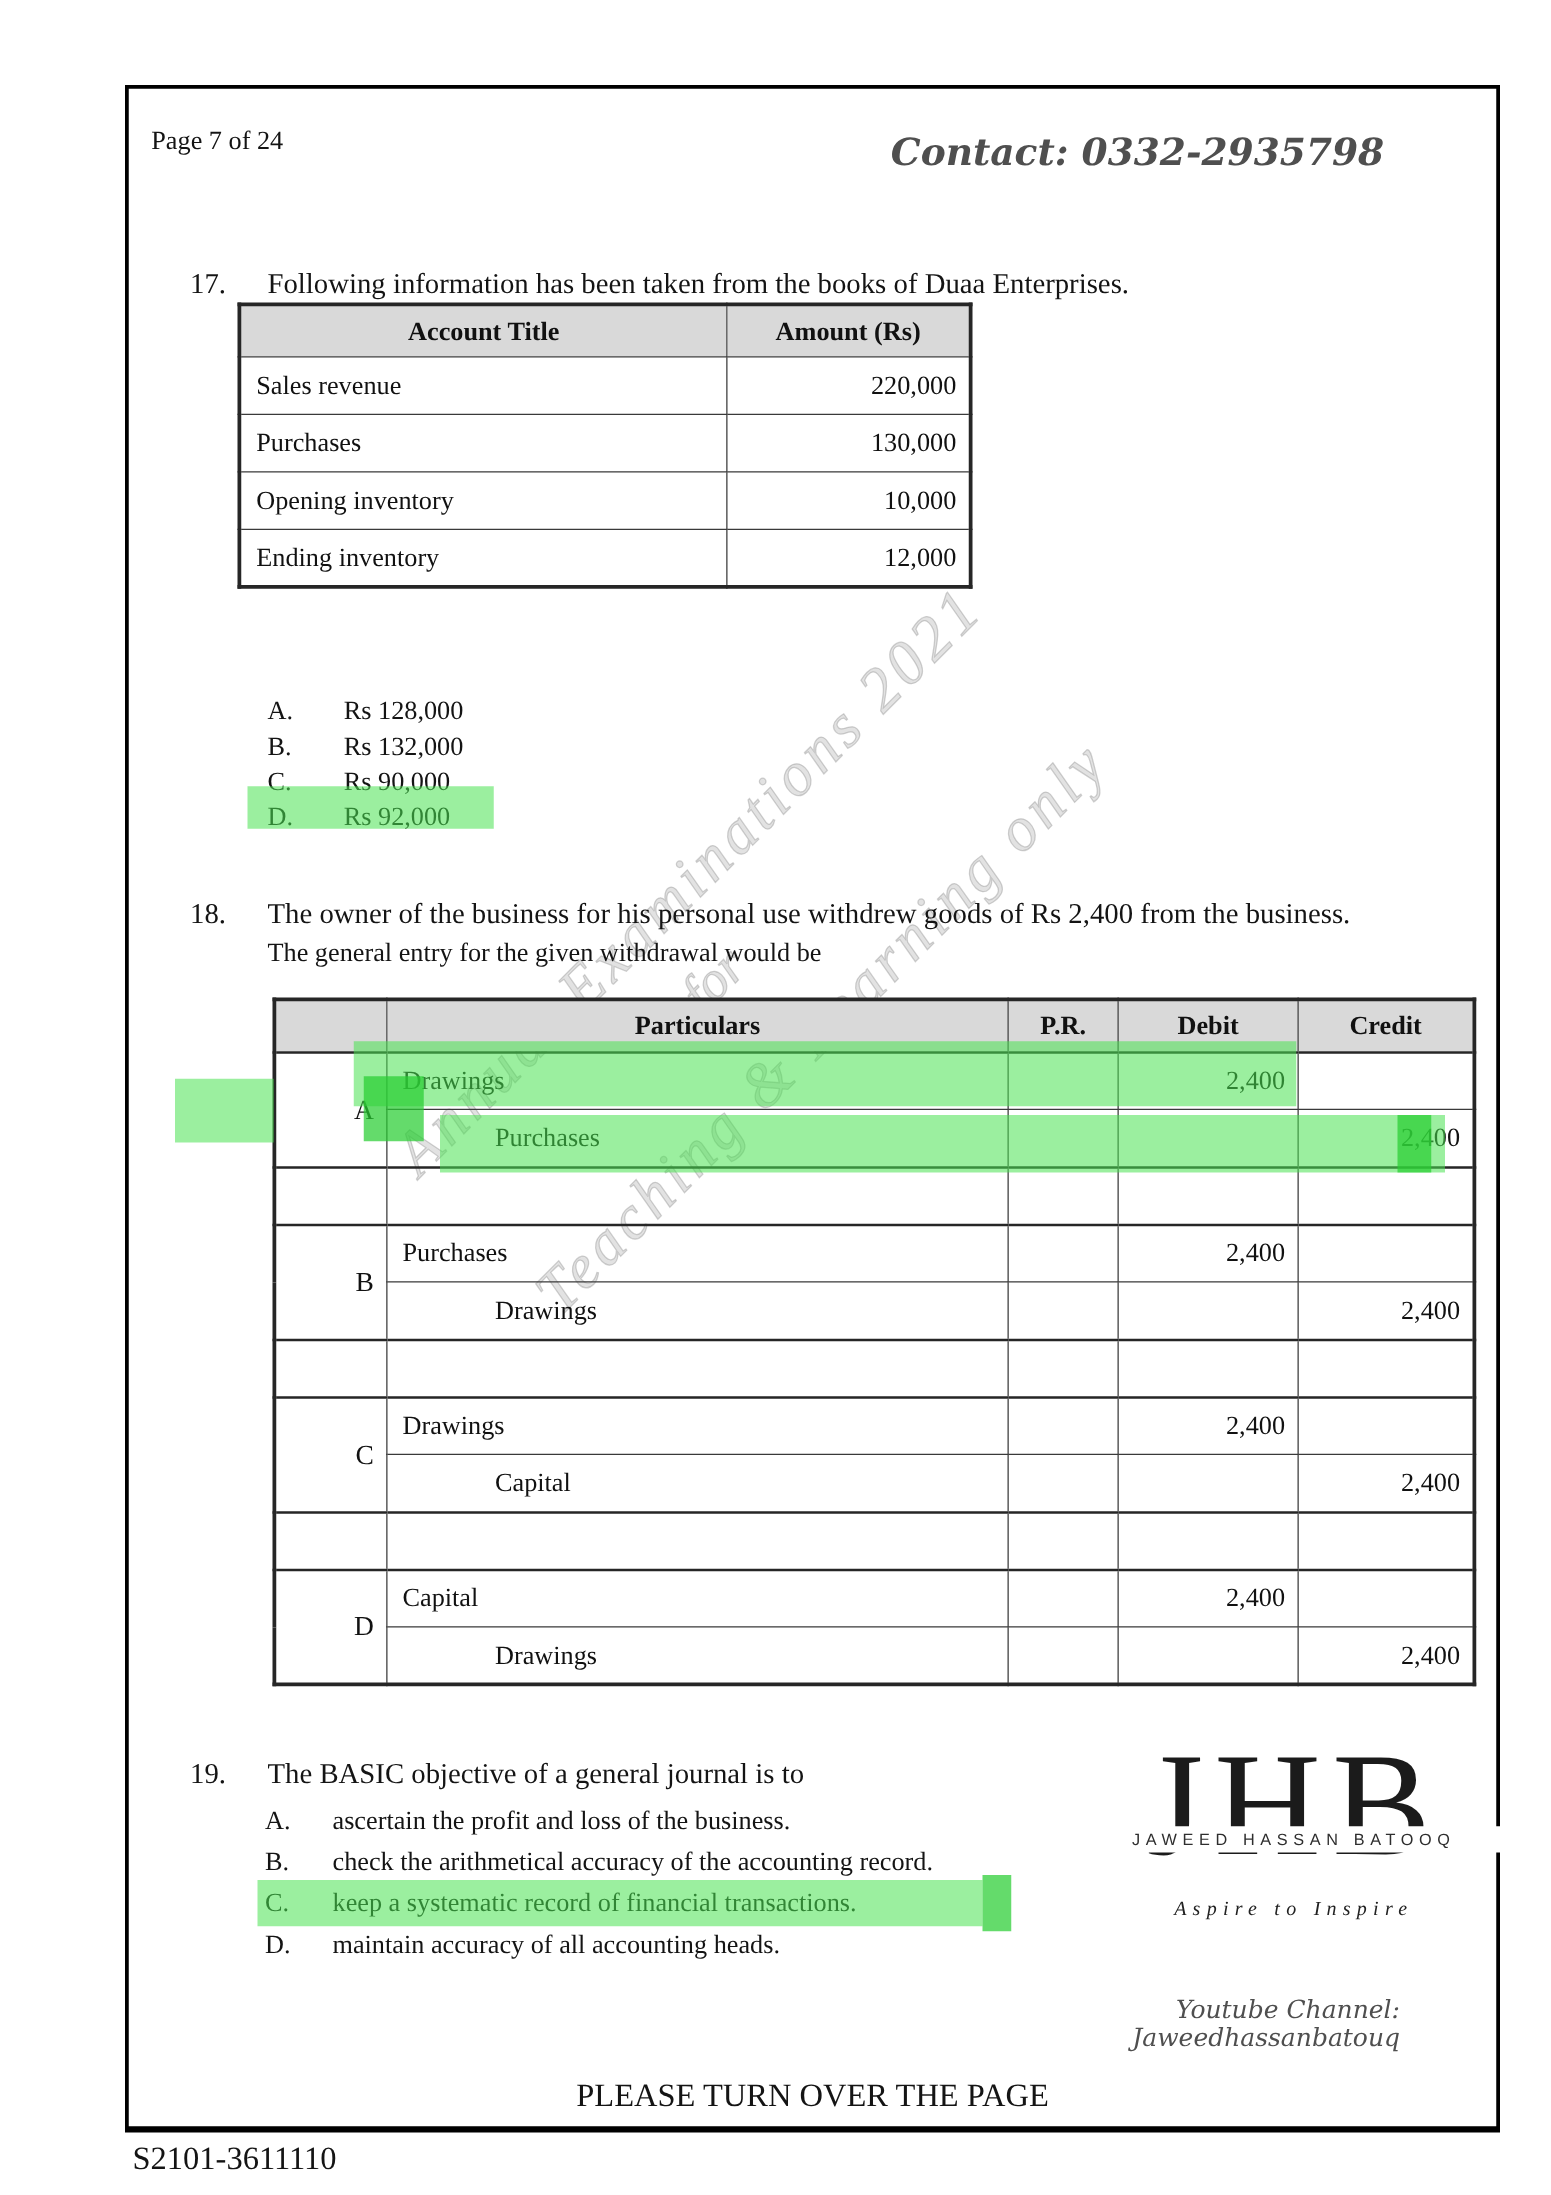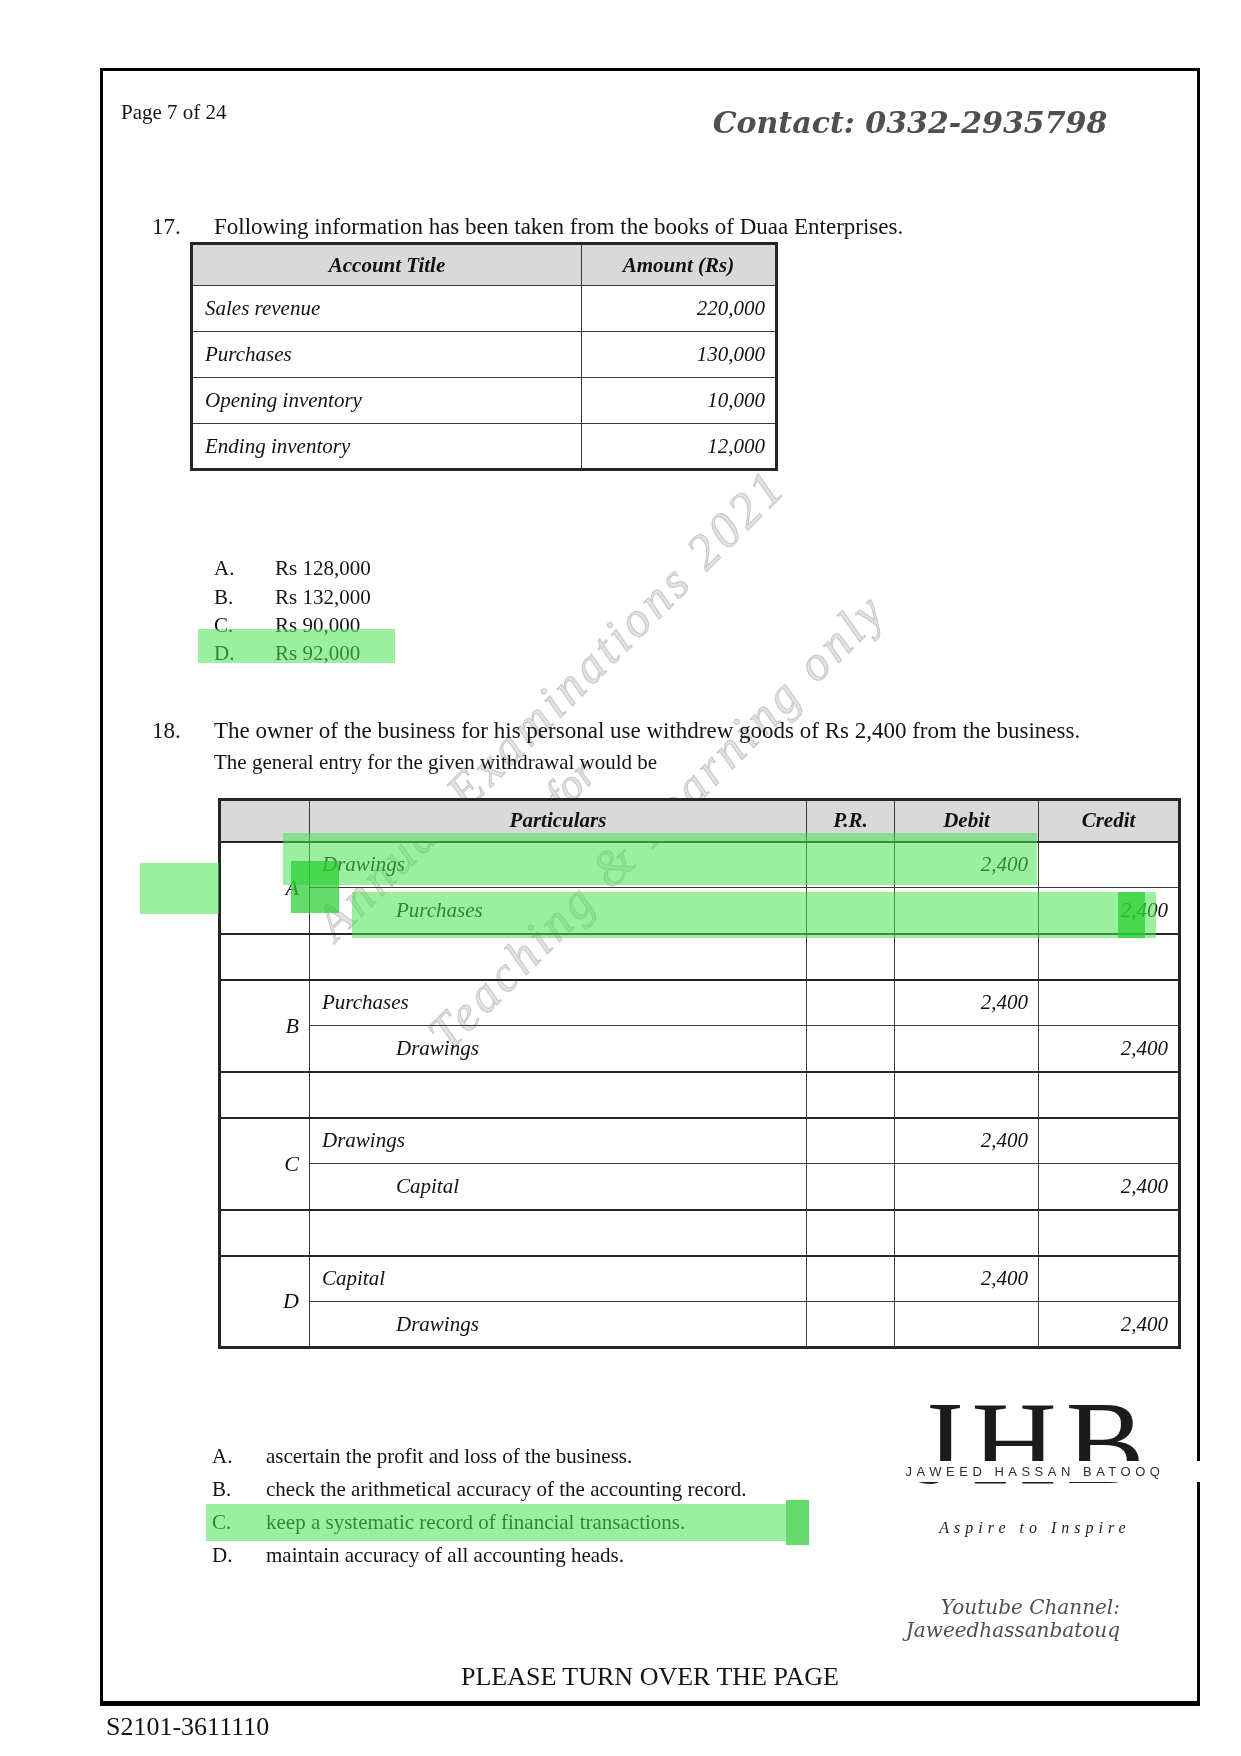--- a/index.html
+++ b/index.html
@@ -23,21 +23,21 @@
   
   .txt { position:absolute; z-index:2; font-size:21px; line-height:1.15; }
   .script { font-style:italic; color:#4f4f4f; font-family:"DejaVu Serif", serif; }
   .stem { position:absolute; z-index:2; font-size:23px;margin-top:20px; }
   .qnum { display:inline-block; width:62px; }
   .opt { position:absolute; z-index:2; font-size:21px; }
   .opt .lbl { display:inline-block; width:61px; }
   .opt .lbl2 { display:inline-block; width:54px; }
   
   table.t { border-collapse:collapse; table-layout:fixed; font-family:"Liberation Serif", serif;
-            font-size:21px; color:#111; border:3px solid #262626; z-index:2; position:relative;font-style:italic; }
+            font-size:21px; color:#111; border:3px solid #262626; z-index:2; position:relative; }
   table.t td, table.t th { border:1px solid #3a3a3a; padding:0 10px; vertical-align:middle; overflow:hidden; }
   table.t th { background:#d9d9d9; text-align:center; font-weight:bold; }
   table.t tr { height:46px; }
   table.t tr.hdr { height:42px; }
   .ctr { text-align:right; }
   .p1 { padding-left:12px !important; }
   .p2 { padding-left:86px !important; }
   .letter { font-size:22px; }
   tr.sep-top td { border-top:2px solid #262626; }
   
@@ -229,20 +229,23 @@
     </tbody>
       </table>
   </div>
 
   <div class="hl" style="left:283px; top:833px; width:754px; height:52px;"></div>
   <div class="hl" style="left:140px; top:863px; width:79px; height:51px;"></div>
   <div class="hl hl-dark" style="left:291px; top:861px; width:48px; height:52px;"></div>
   <div class="hl" style="left:352px; top:892px; width:804px; height:46px;"></div>
   <div class="hl hl-dark" style="left:1118px; top:892px; width:27px; height:46px;"></div>
 
+  <div class="stem" style="left:152px; top:1386px;">
+    <span class="qnum">19.</span><span>The BASIC objective of a general journal is to</span>
+  </div>
 
   <div class="opt" style="left:212px; top:1444px;">
     <span class="lbl2">A.</span><span>ascertain the profit and loss of the business.</span>
   </div>
   <div class="opt" style="left:212px; top:1477px;">
     <span class="lbl2">B.</span><span>check the arithmetical accuracy of the accounting record.</span>
   </div>
   <div class="opt" style="left:212px; top:1510px;">
     <span class="lbl2">C.</span><span>keep a systematic record of financial transactions.</span>
   </div>

